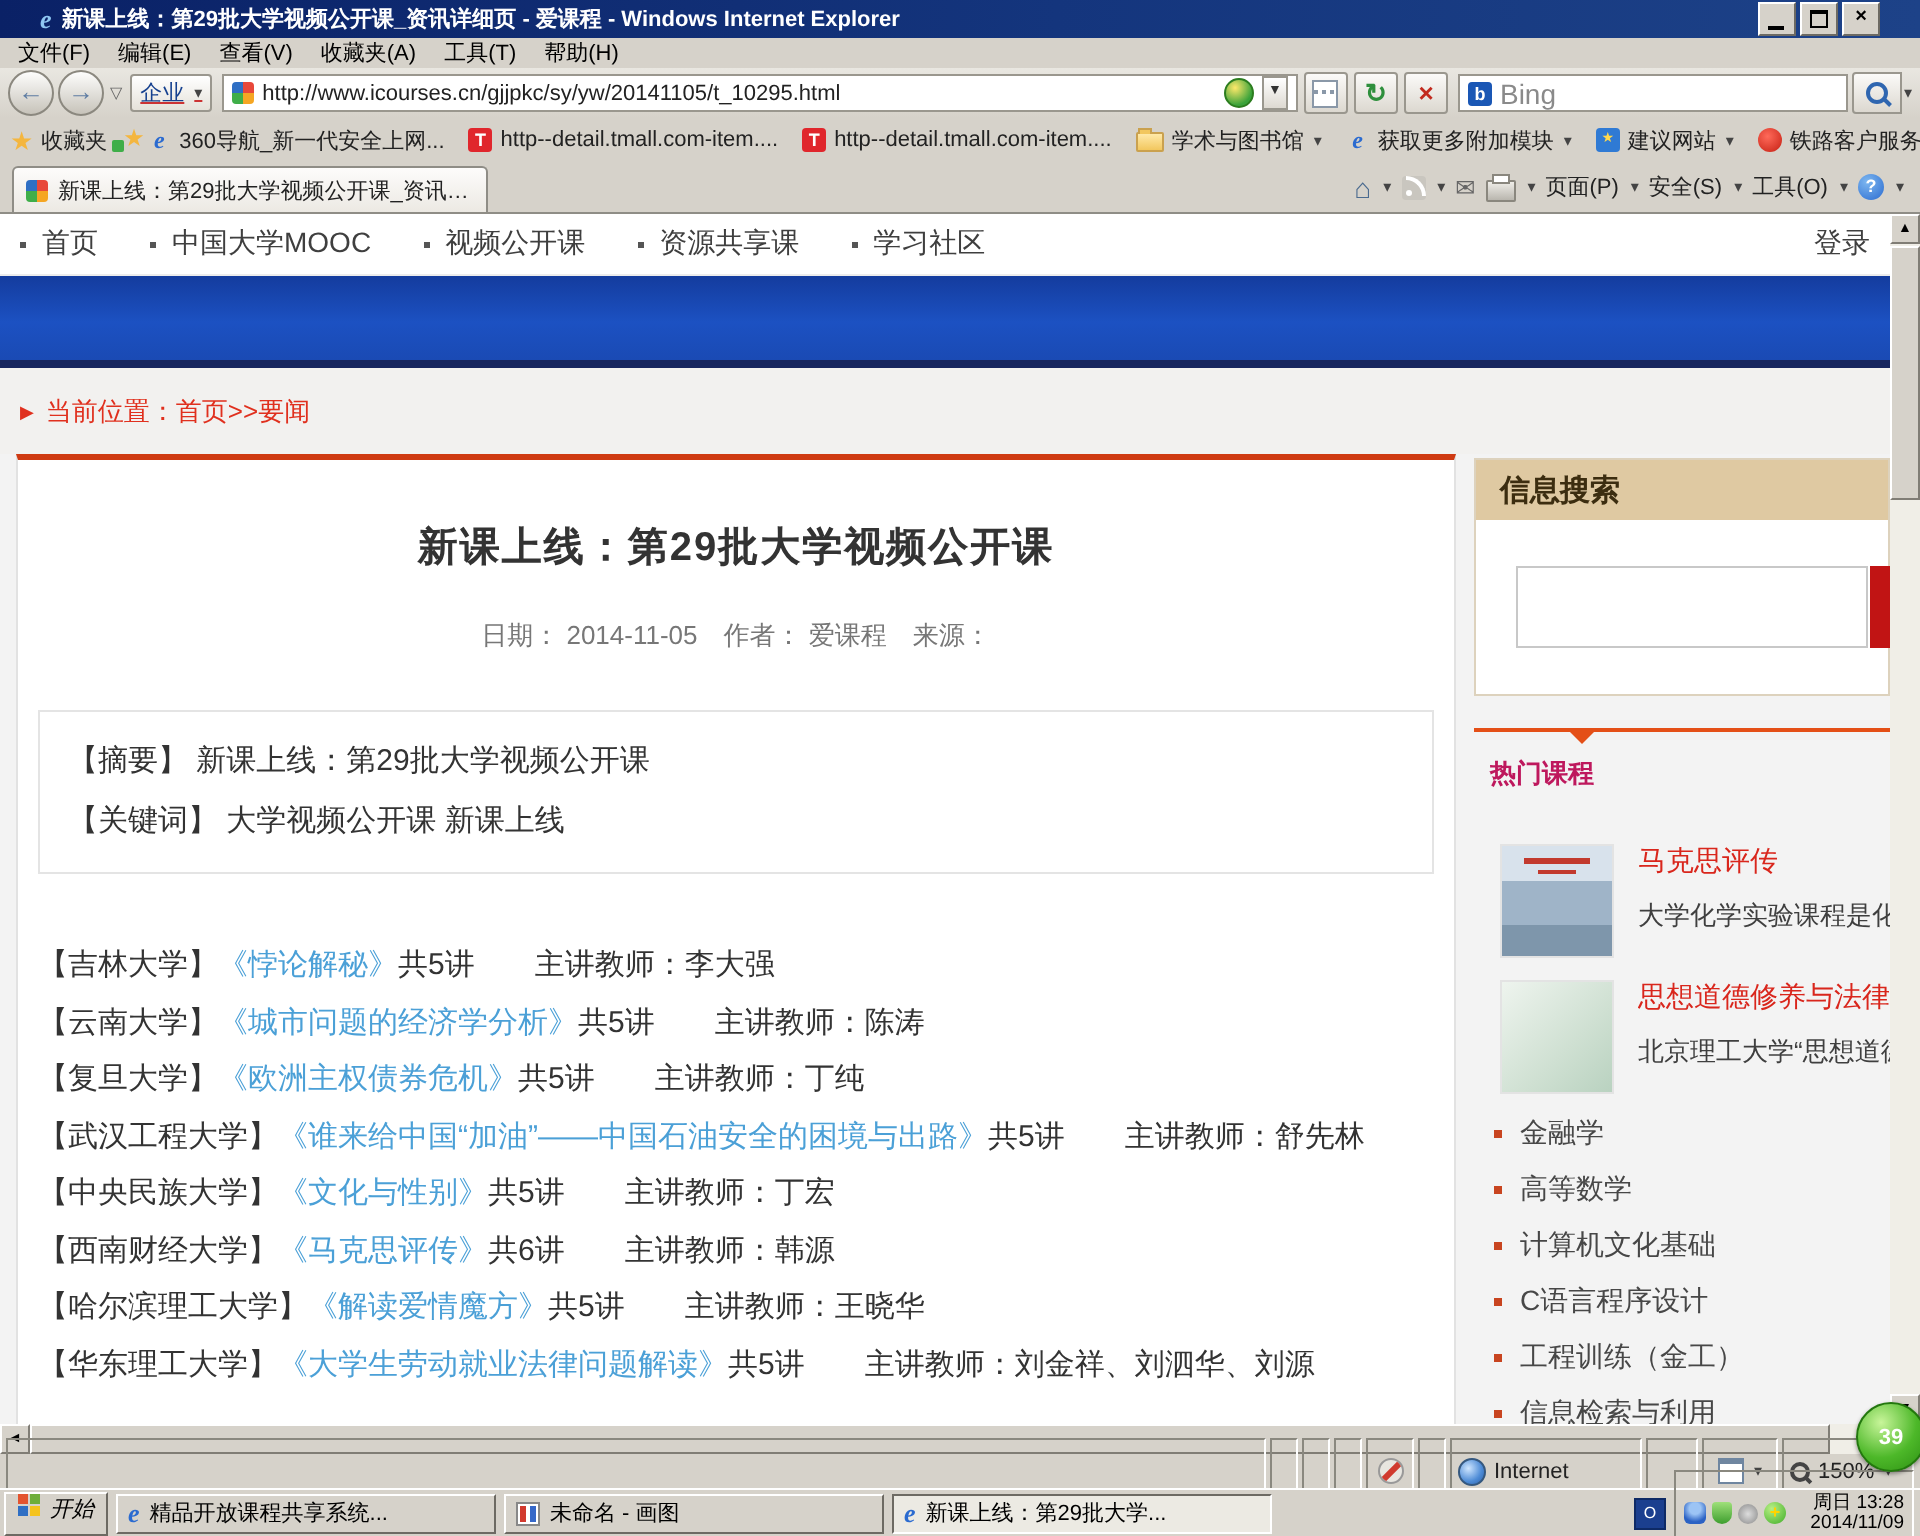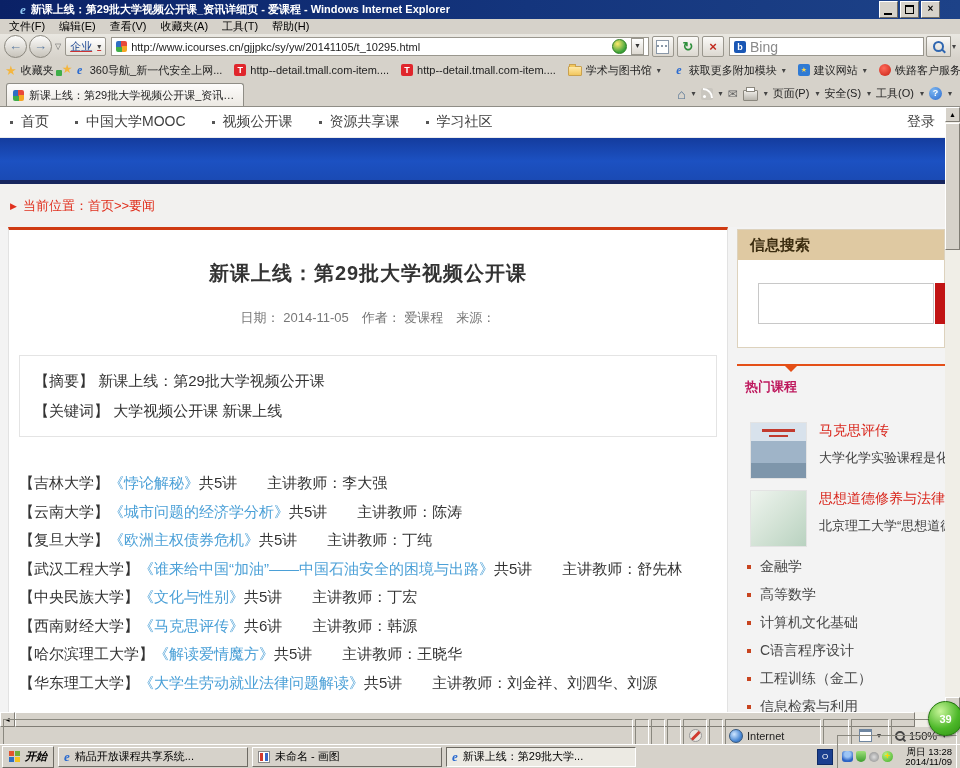--- a/index.html
+++ b/index.html
@@ -145,21 +145,21 @@
   .sp-net{width:96px;} .sp-house{width:38px;justify-content:center;} .sp-zoom{width:66px;}
   .i-prohibit{width:11px;height:11px;border-radius:50%;background:#e8e6e0;border:1px solid #999;position:relative;overflow:hidden;}
   .i-prohibit::before{content:"";position:absolute;left:-2px;top:4px;width:16px;height:3px;background:#d03a2e;transform:rotate(-45deg);}
   .i-globe{width:12px;height:12px;border-radius:50%;background:radial-gradient(circle at 35% 35%,#cfe6ff,#4d8bd6 60%,#2b5fa8);border:1px solid #35587f;}
   .i-pane{width:11px;height:9px;background:#fff;border:1px solid #6f86a0;border-top:3px solid #6f86a0;}
   .i-magz{width:6px;height:6px;border:2px solid #444;border-radius:50%;position:relative;}
   .i-magz::after{content:"";position:absolute;width:4px;height:2px;background:#444;transform:rotate(45deg);right:-3px;bottom:-2px;}
 
   
   .taskbar{position:absolute;left:0;top:744px;width:100%;height:24px;box-sizing:border-box;background:#d6d2ca;border-top:1px solid #fff;display:flex;align-items:center;padding:0 2px;gap:4px;}
-  .startbtn{height:20px;border:1px solid;border-color:#fff #6d6a63 #6d6a63 #fff;background:#d6d2ca;display:flex;align-items:center;gap:4px;padding:0 6px;font-size:11px;font-weight:bold;font-style:italic;}
+  .startbtn{height:20px;border:1px solid;border-color:#fff #6d6a63 #6d6a63 #fff;background:#d6d2ca;display:flex;gap:4px;padding:0 6px;font-size:11px;font-weight:normal;font-style:italic;}
   .i-flag{width:12px;height:11px;display:grid;grid-template-columns:5px 5px;grid-template-rows:5px 5px;gap:1px;}
   .i-flag i:nth-child(1){background:#e3542f;} .i-flag i:nth-child(2){background:#6fae3a;}
   .i-flag i:nth-child(3){background:#2f6fc4;} .i-flag i:nth-child(4){background:#f5c31d;}
   .taskbtn{width:190px;height:20px;box-sizing:border-box;border:1px solid;border-color:#fff #6d6a63 #6d6a63 #fff;background:#d6d2ca;display:flex;align-items:center;gap:5px;font-size:11px;padding:0 5px;overflow:hidden;white-space:nowrap;}
   .taskbtn.active{background:#eceae3;border-color:#6d6a63 #fff #fff #6d6a63;}
   .i-e-task{color:#2b6bd0;font:bold italic 13px "Liberation Serif",serif;line-height:13px;}
   .i-e-task::before{content:"e";}
   .i-paint{width:12px;height:12px;background:#fff;border:1px solid #888;position:relative;box-sizing:border-box;}
   .i-paint::before{content:"";position:absolute;left:1px;top:1px;width:3px;height:8px;background:#d23a2e;}
   .i-paint::after{content:"";position:absolute;right:1px;top:1px;width:3px;height:8px;background:#3668c8;}

